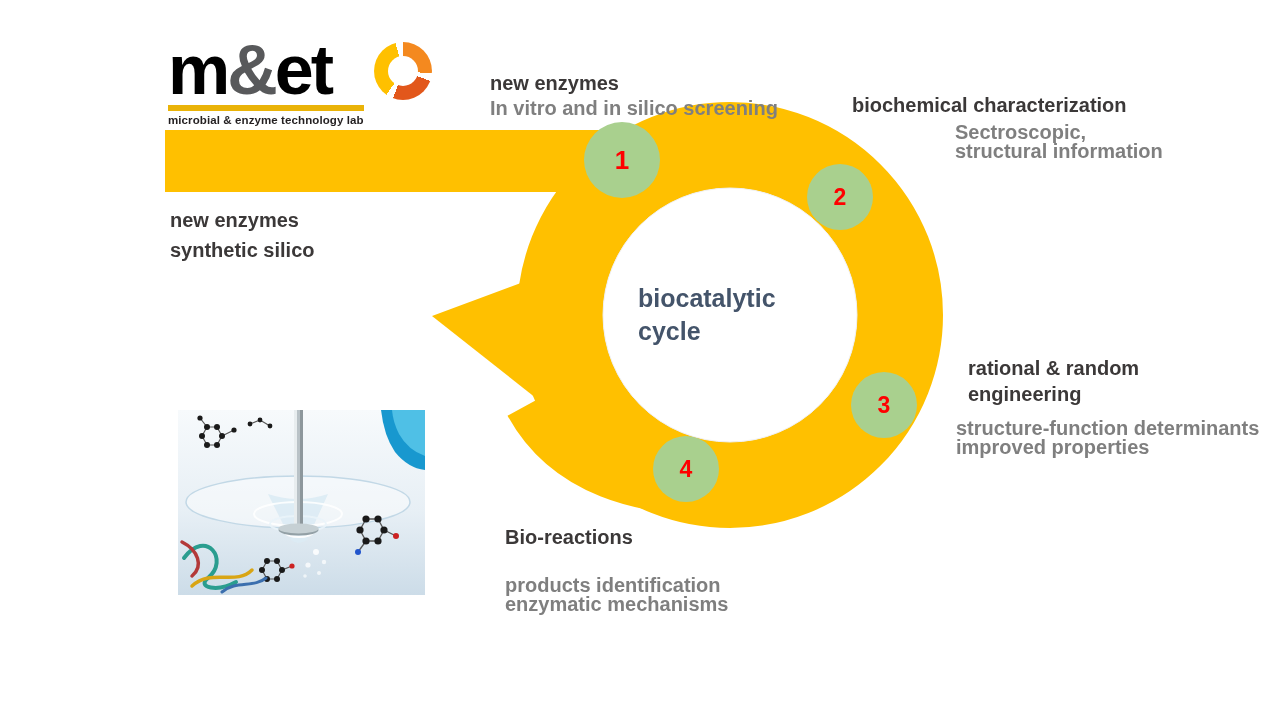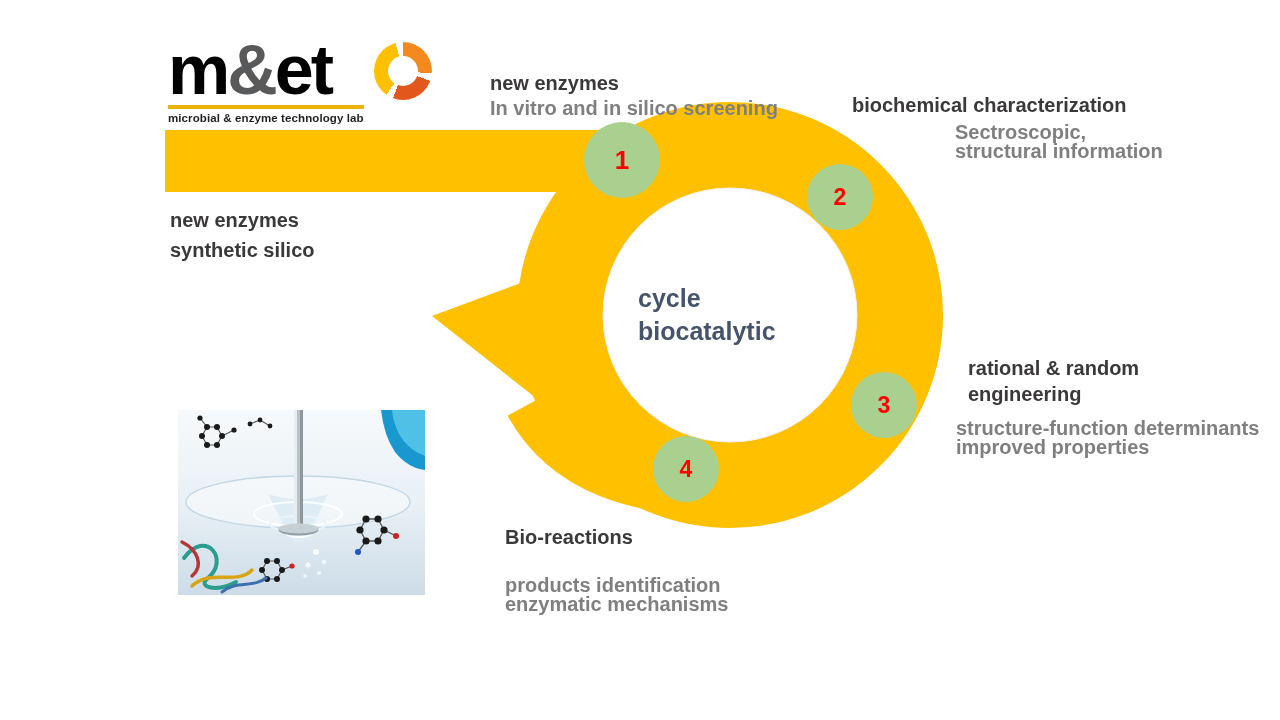--- a/index.html
+++ b/index.html
@@ -16,21 +16,21 @@
 
   
   .logo { position: absolute; left: 168px; top: 38px; display: flex; gap: 10px; z-index: 2; }
   .wordmark {
     font-size: 70px; font-weight: bold; color: #000;
     letter-spacing: -3px; line-height: 0.92; white-space: nowrap;
   }
   .wordmark .amp { color: #58595b; }
   .logo-subtitle {
     margin-top: 3px; padding-top: 3px;
-    border-top: 4px solid #eab308;
+    border-top: 6px solid #eab308;
     font-size: 11.5px; font-weight: bold; color: #231f20;
     letter-spacing: 0.1px; white-space: nowrap;
   }
   .logo-icon {
     width: 58px; height: 58px; border-radius: 50%; margin-top: 4px;
     background: conic-gradient(from 0deg,
       #f4891f 0deg 95deg,  #ffffff 95deg 110deg,
       #e2571b 110deg 200deg, #ffffff 200deg 215deg,
       #ffc000 215deg 345deg, #ffffff 345deg 360deg);
     position: relative; flex: 0 0 auto;
@@ -94,22 +94,22 @@
 
 <header class="logo">
   <div>
     <div class="wordmark"><span>m</span><span class="amp">&amp;</span><span>et</span></div>
     <div class="logo-subtitle">microbial &amp; enzyme technology lab</div>
   </div>
   <div class="logo-icon"></div>
 </header>
 
 <div class="center-label">
+  <div>biocatalytic</div>
   <div>cycle</div>
-  <div>biocatalytic</div>
 </div>
 
 <div class="step-title" style="left:490px; top:70px">new enzymes</div>
 <div class="step-sub" style="left:490px; top:99px">
   <div>In vitro and in silico screening</div>
 </div>
 <div class="step-circle big" style="left:584px; top:122px; width:76px; height:76px">
   <span>1</span>
 </div>
 

